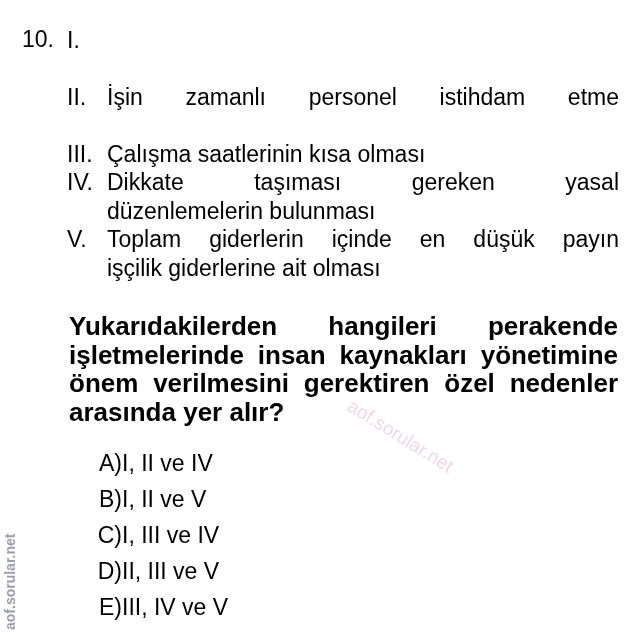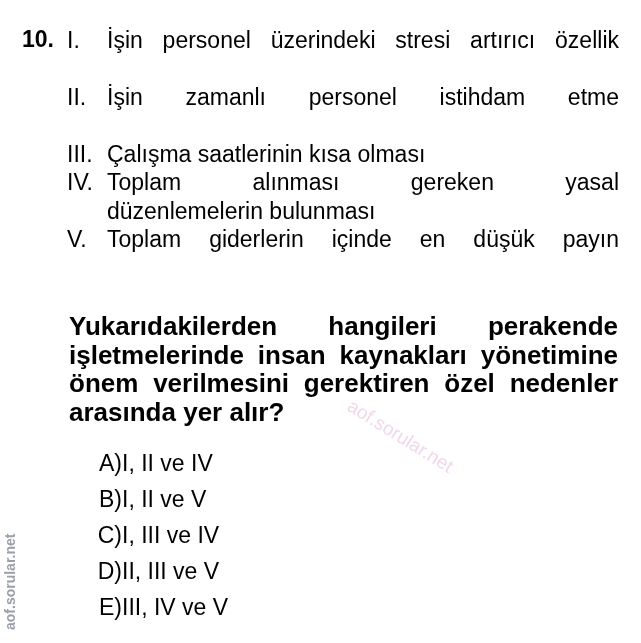--- a/index.html
+++ b/index.html
@@ -1,18 +1,18 @@
 <!DOCTYPE html>
 <html><head>
 <meta charset="utf-8">
 <style>
   html, body { margin: 0; padding: 0; background: #ffffff; }
   body { width: 641px; height: 643px; position: relative; overflow: hidden;
          font-family: "Liberation Sans", sans-serif; color: #000; }
-  .qnum { position: absolute; left: 22px; top: 26px; font-weight: bold; font-size: 23px; }
+  .qnum { position: absolute; left: 22px; top: 26px; font-weight: normal; font-size: 23px; }
   .item { position: absolute; left: 67px; width: 552px; font-size: 23px; line-height: 28.5px; }
   .item .num { position: absolute; left: 0; top: 0; }
   .item .txt { display: block; margin-left: 40px; text-align: justify; text-align-last: left; }
   .line1 { display: block; text-align: justify; text-align-last: justify; }
   .stem { position: absolute; left: 69px; top: 312px; width: 549px; font-weight: bold;
           font-size: 26px; line-height: 28.5px; text-align: justify; }
   .opt { position: absolute; left: 74px; font-size: 23px; text-align: right; }
   .opt .letter { display: inline-block; width: 48px; }
   .wm-diag { position: absolute; left: 355px; top: 395px; color: #f0d8ec; font-size: 19px;
              transform: rotate(32deg); transform-origin: left top; }
@@ -20,50 +20,50 @@
              font-weight: bold; transform: rotate(-90deg); transform-origin: left top; white-space: nowrap; }
 </style>
 </head>
 <body>
 
 <div class="qnum">10.</div>
 
 <div class="item" style="top:26px">
   <span class="num">I.</span>
   <div class="txt">
-    <span class="line1">İşin personel üzerindeki stresi artırıcı özellik</span>
   </div>
 </div>
 
 <div class="item" style="top:83px">
   <span class="num">II.</span>
   <div class="txt">
     <span class="line1">İşin zamanlı personel istihdam etme</span>
   </div>
 </div>
 
 <div class="item" style="top:140px">
   <span class="num">III.</span>
   <div class="txt">
     <span>Çalışma saatlerinin kısa olması</span>
   </div>
 </div>
 
 <div class="item" style="top:168px">
   <span class="num">IV.</span>
   <div class="txt">
-    <span class="line1">Toplam alınması gereken yasal</span>
+    <span class="line1">Dikkate taşıması gereken yasal</span>
     <span>düzenlemelerin bulunması</span>
   </div>
 </div>
 
 <div class="item" style="top:225px">
   <span class="num">V.</span>
   <div class="txt">
     <span class="line1">Toplam giderlerin içinde en düşük payın</span>
+    <span>işçilik giderlerine ait olması</span>
   </div>
 </div>
 
 <div class="stem">Yukarıdakilerden hangileri perakende işletmelerinde insan kaynakları yönetimine önem verilmesini gerektiren özel nedenler arasında yer alır?</div>
 
 <div class="opt" style="top:450px">
   <span class="letter">A)</span><span>I, II ve IV</span>
 </div>
 <div class="opt" style="top:486px">
   <span class="letter">B)</span><span>I, II ve V</span>

